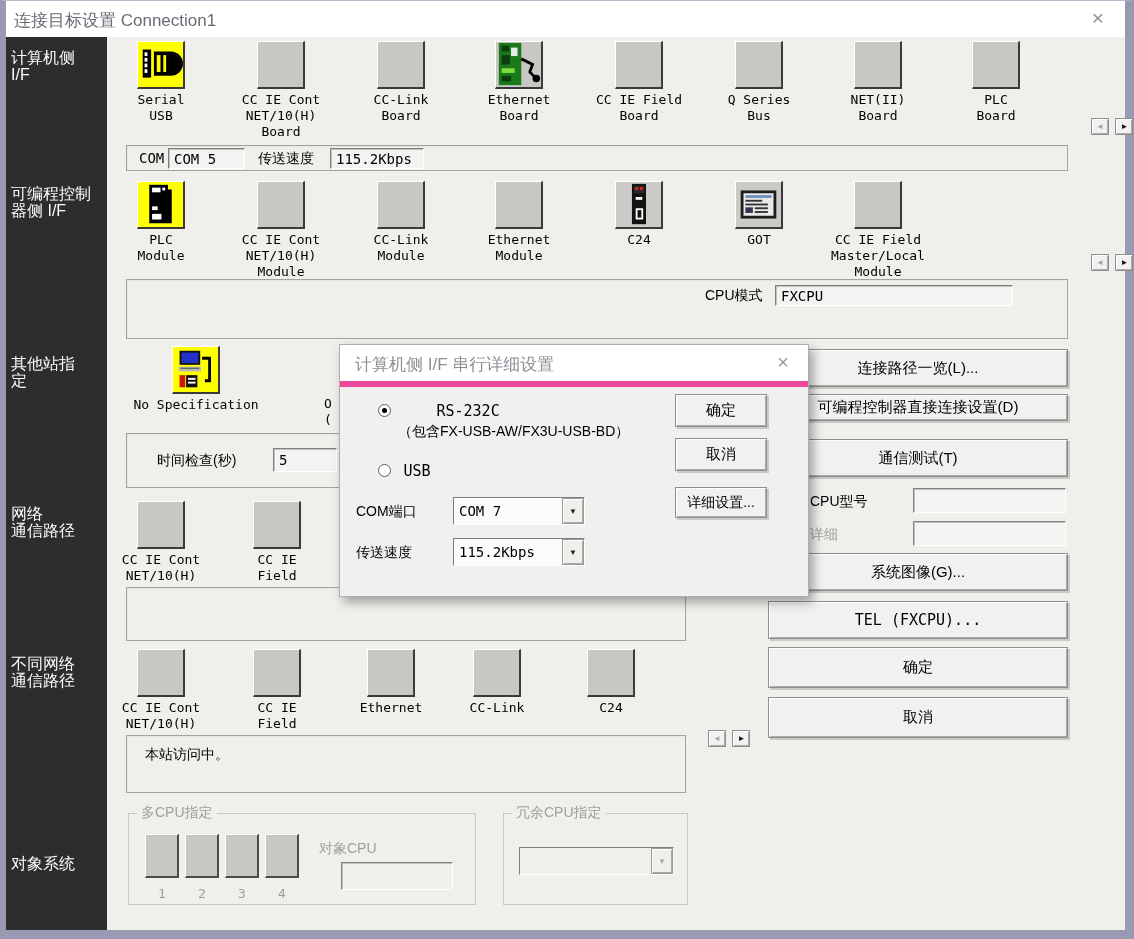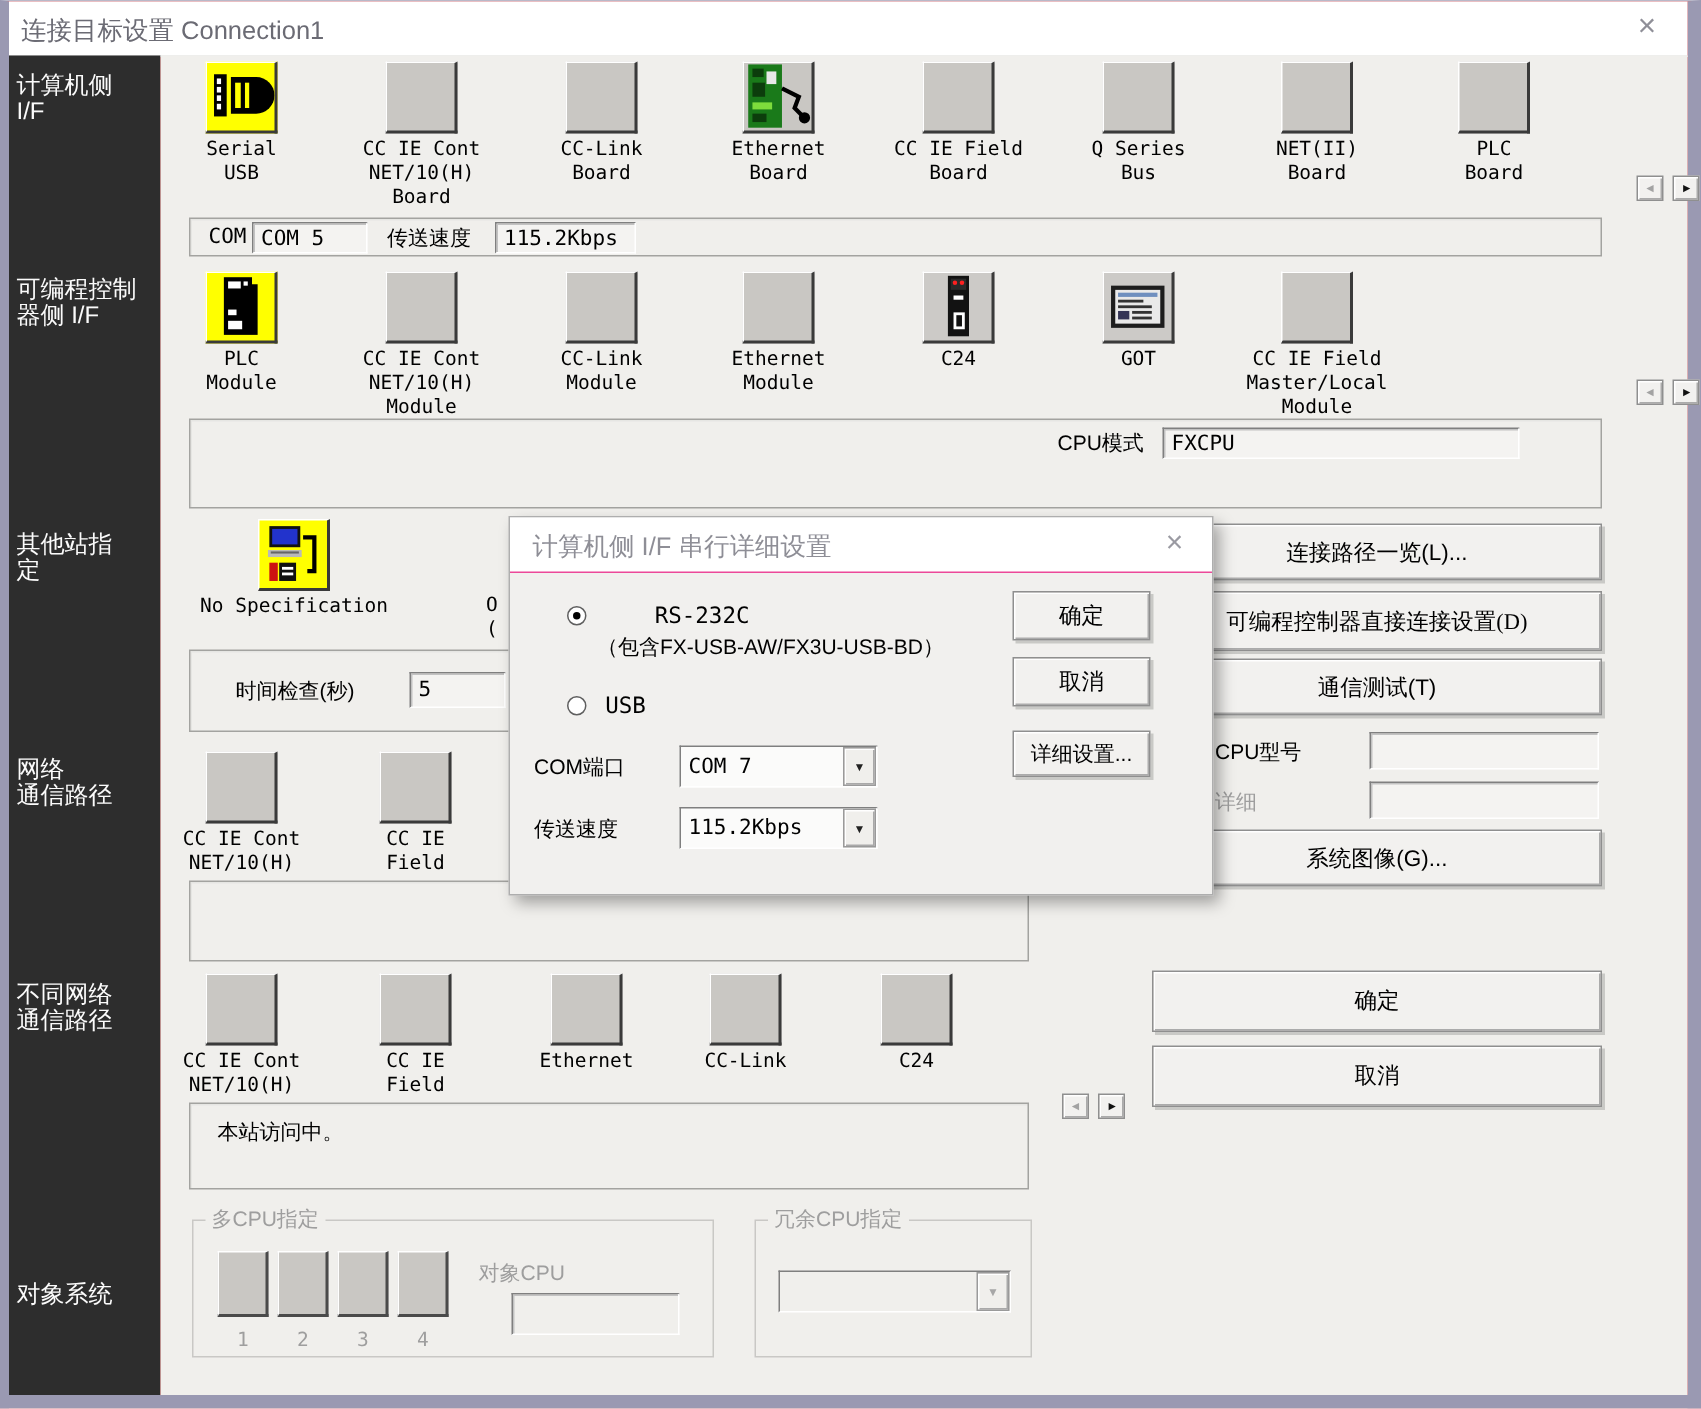--- a/index.html
+++ b/index.html
@@ -65,21 +65,21 @@
   .dd.disabled{background:#f0efec;}
   .dd.disabled .dbtn{color:#a7a7a7;}
   
   .radio{width:13px;height:13px;border-radius:50%;background:#fff;border:1px solid #5f5f5f;
          box-sizing:border-box;display:inline-block;position:relative;vertical-align:middle;}
   .radio.checked::after{content:"";position:absolute;left:3px;top:3px;right:3px;bottom:3px;
          background:#000;border-radius:50%;}
   
   .modal{position:absolute;left:333px;top:343px;width:470px;height:253px;background:#f1f0ee;
          border:1px solid #aeaeae;box-shadow:4px 5px 10px rgba(0,0,0,.35);z-index:20;box-sizing:border-box;}
-  .mtitle{position:absolute;left:0;top:0;right:0;height:36px;background:#ffffff;border-bottom:1px solid #ec4899;}
+  .mtitle{position:absolute;left:0;top:0;right:0;height:36px;background:#ffffff;border-bottom:6px solid #ec4899;}
   .mtitle-text{position:absolute;left:15px;top:8px;font-size:17px;color:#8e8e96;}
   .mclose{position:absolute;right:12px;top:4px;width:26px;height:26px;font-size:20px;color:#9a9aa2;
           display:flex;align-items:center;justify-content:center;}
   .mono{font-family:"DejaVu Sans Mono","Liberation Mono",monospace;}
   .clip{overflow:hidden;position:absolute;}
 </style>
 </head>
 <body>
 
 <div class="window">
@@ -337,27 +337,28 @@
     </div>
     <div class="gbox" style="left:396px;top:776px;width:185px;height:92px;">
       <span class="gcap">冗余CPU指定</span>
       <div class="dd disabled" style="left:15px;top:33px;width:155px;height:28px;">
         <span class="val"></span>
         <span class="dbtn">▼</span>
       </div>
     </div>
 
     <div class="btn" style="left:661px;top:312px;width:300px;height:38px;">连接路径一览(L)...</div>
-    <div class="btn" style="left:661px;top:357px;width:300px;height:40px;font-family:Liberation Serif, serif;">可编程控制器直接连接设置(D)</div>
+    <div class="btn" style="left:661px;top:357px;width:300px;height:27px;">可编程控制器直接连接设置(D)</div>
     <div class="btn" style="left:661px;top:402px;width:300px;height:38px;">通信测试(T)</div>
     <span class="lbl cn" style="left:703px;top:456px;">CPU型号</span>
     <div class="field" style="left:806px;top:451px;width:153px;height:25px;"></div>
     <span class="lbl cn gray" style="left:703px;top:489px;">详细</span>
     <div class="field" style="left:806px;top:484px;width:153px;height:25px;"></div>
     <div class="btn" style="left:661px;top:516px;width:300px;height:38px;">系统图像(G)...</div>
+    <div class="btn" style="left:661px;top:564px;width:300px;height:38px;font-family:'DejaVu Sans Mono',monospace;">TEL (FXCPU)...</div>
     <div class="btn" style="left:661px;top:610px;width:300px;height:41px;">确定</div>
     <div class="btn" style="left:661px;top:660px;width:300px;height:41px;">取消</div>
 
   </div>
 
   <div class="modal">
     <div class="mtitle">
       <span class="mtitle-text">计算机侧 I/F 串行详细设置</span>
       <span class="mclose">×</span>
     </div>

